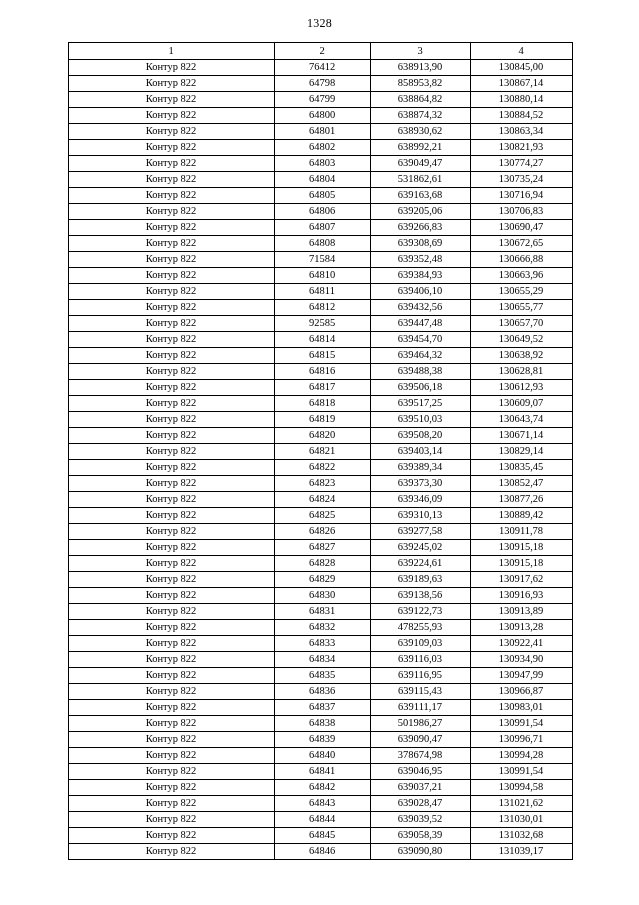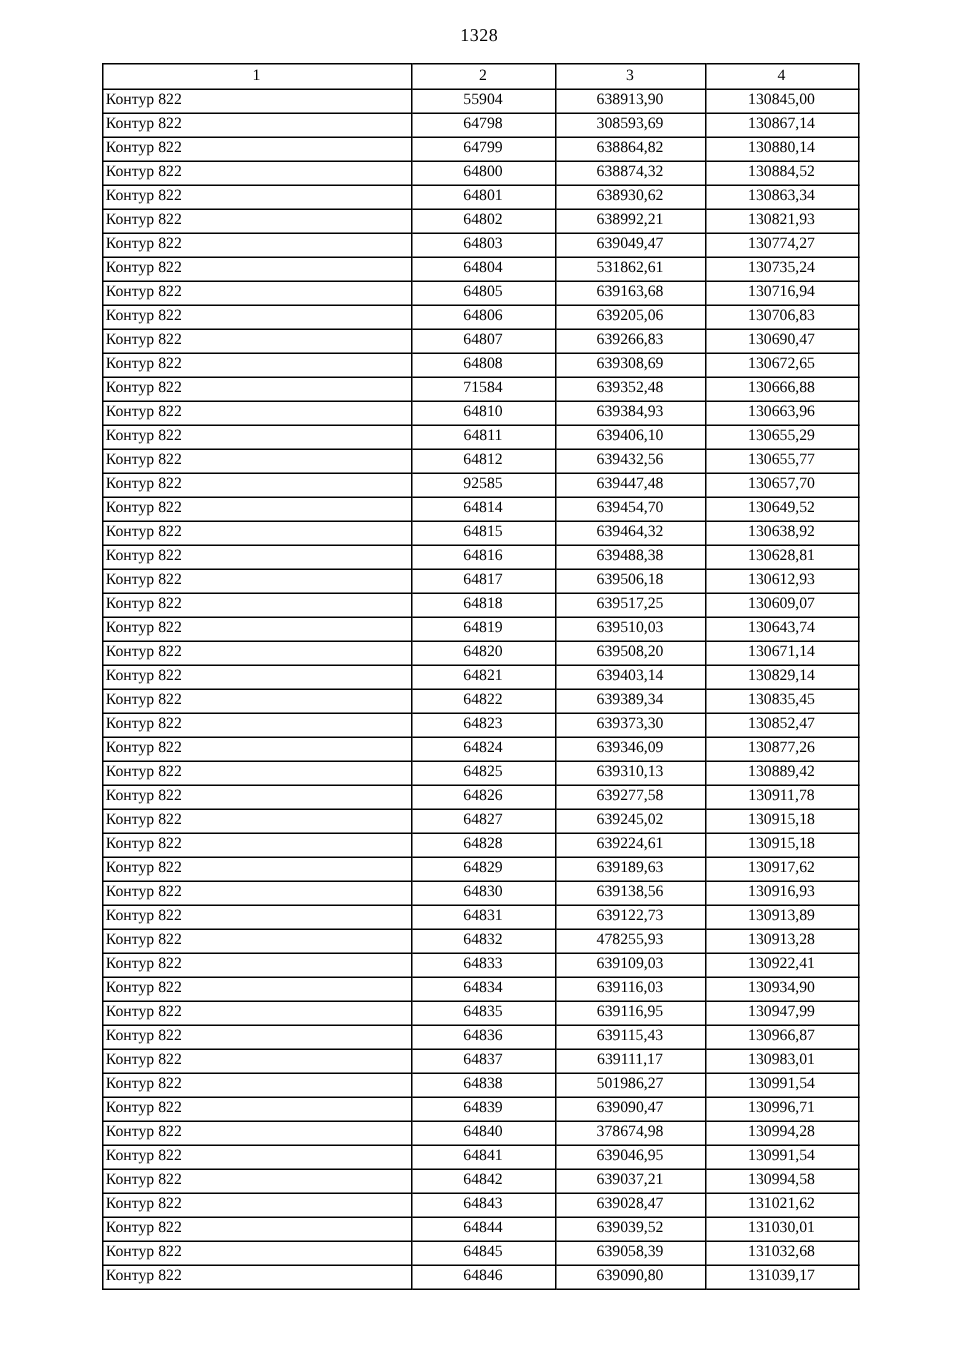--- a/index.html
+++ b/index.html
@@ -51,21 +51,21 @@
   table.data th {
     font-weight: normal;
     text-align: center;
     height: 16px;
   }
   col.c1 { width: 206px; }
   col.c2 { width: 96px; }
   col.c3 { width: 100px; }
   col.c4 { width: 102px; }
   td.col-name {
-    text-align: left;
+    text-align: center;
     padding-left: 4px;
   }
   td.col-num, td.col-x, td.col-y {
     text-align: center;
   }
 </style>
 </head>
 <body>
 
 <div class="page">
@@ -84,28 +84,28 @@
         <tr>
           <th>1</th>
           <th>2</th>
           <th>3</th>
           <th>4</th>
         </tr>
       </thead>
       <tbody id="table-body">
           <tr>
             <td class="col-name">Контур 822</td>
-            <td class="col-num">55904</td>
+            <td class="col-num">76412</td>
             <td class="col-x">638913,90</td>
             <td class="col-y">130845,00</td>
           </tr>
           <tr>
             <td class="col-name">Контур 822</td>
             <td class="col-num">64798</td>
-            <td class="col-x">308593,69</td>
+            <td class="col-x">858953,82</td>
             <td class="col-y">130867,14</td>
           </tr>
           <tr>
             <td class="col-name">Контур 822</td>
             <td class="col-num">64799</td>
             <td class="col-x">638864,82</td>
             <td class="col-y">130880,14</td>
           </tr>
           <tr>
             <td class="col-name">Контур 822</td>

